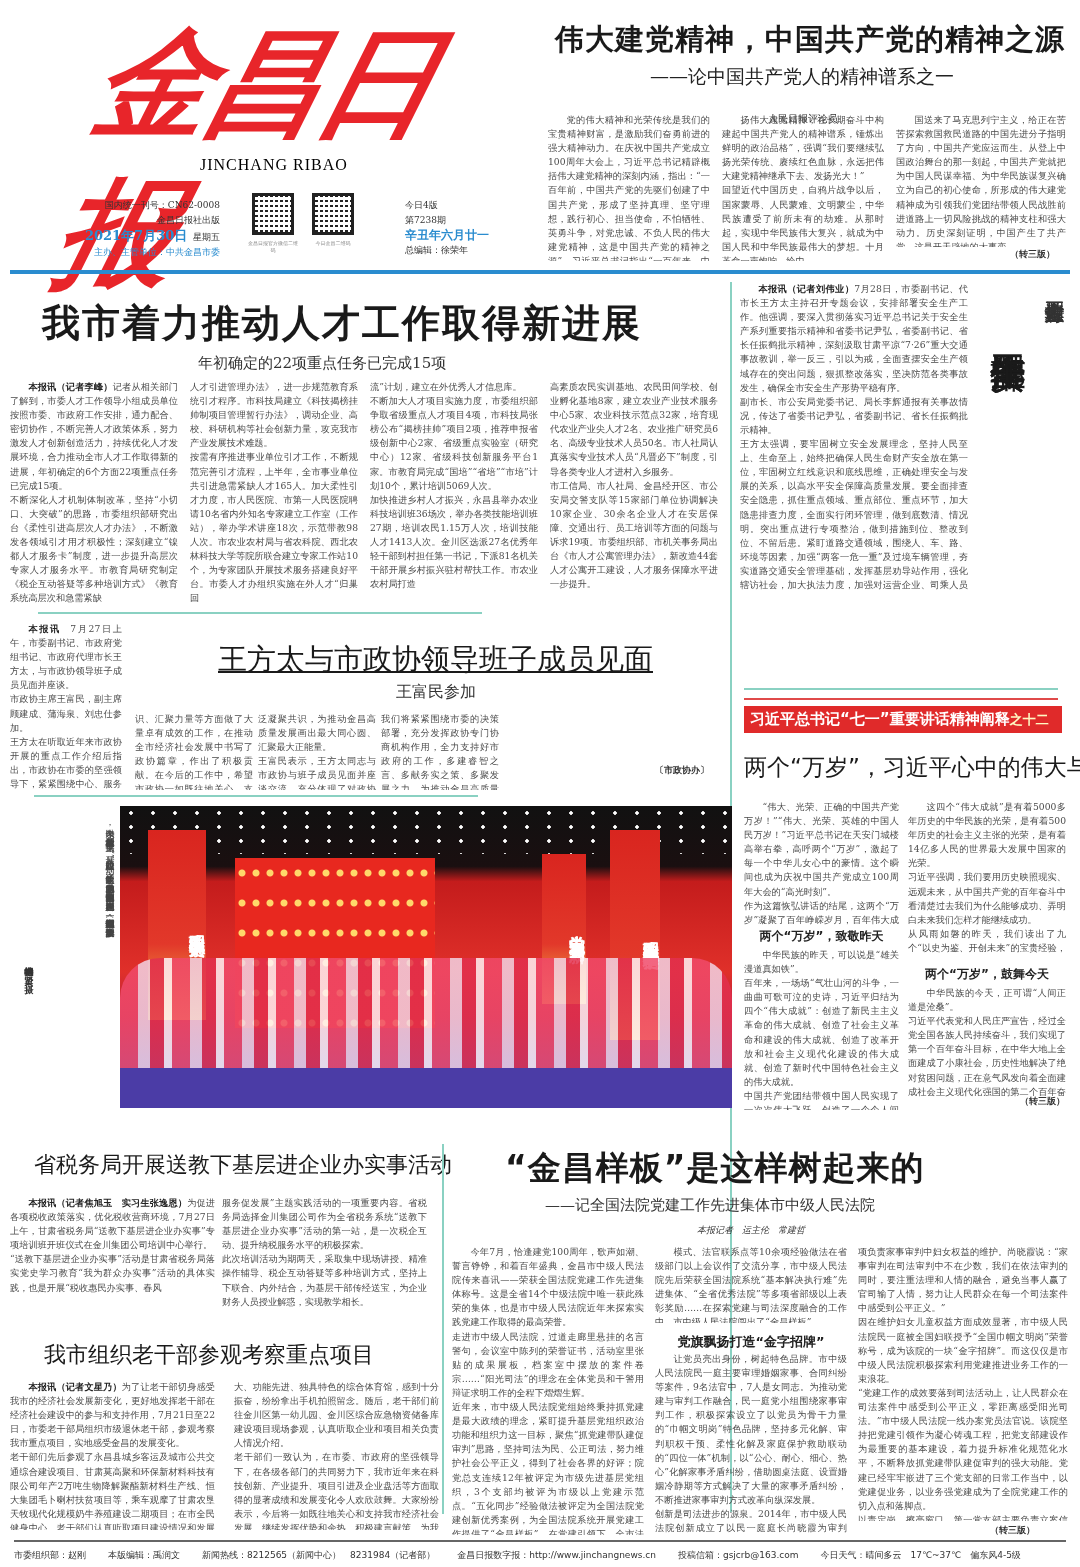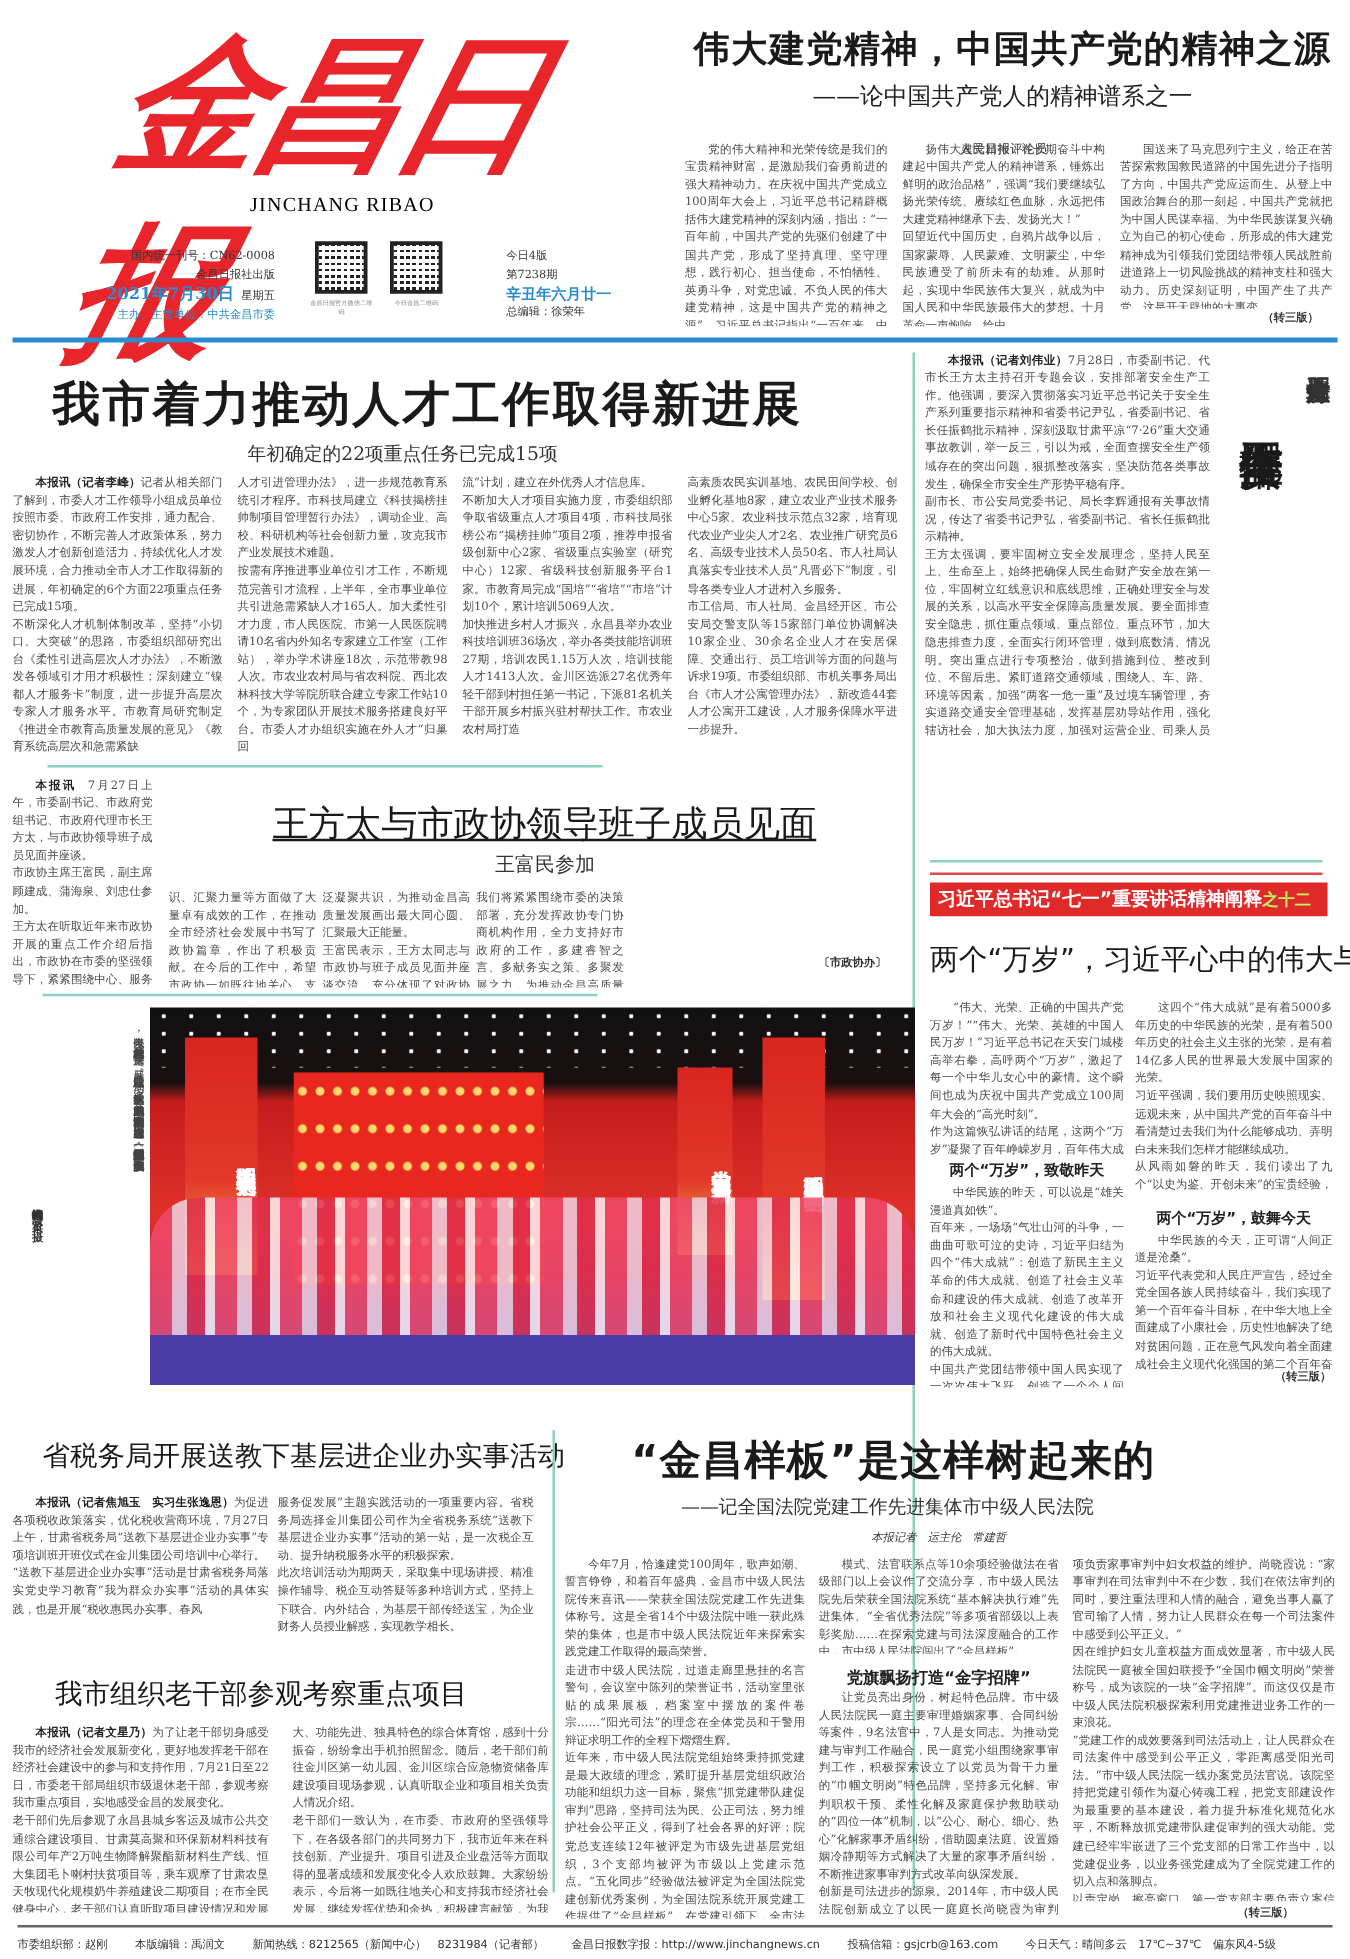--- a/index.html
+++ b/index.html
@@ -33,21 +33,21 @@
     background: linear-gradient(180deg, #111 0%, #1a0f10 20%, #c41c1c 25%, #e0302a 55%, #b52040 70%, #4a3fa8 85%, #3a2f8a 100%); }
   .photo .door { position: absolute; left: 110px; top: 50px; width: 200px; height: 170px; background: #e8281f;
     background-image: radial-gradient(circle, #ffd86a 3px, transparent 4px); background-size: 14px 30px; }
   .photo .banner { position: absolute; background: linear-gradient(180deg, #d9251f 0%, #e2382a 60%, #f5c04a 100%); color: #fff; font-weight: bold; font-size: 16px; line-height: 18px; writing-mode: vertical-rl; text-align: center; font-family: "DejaVu Sans", sans-serif; }
   .photo .dancers { position: absolute; left: 0; right: 0; bottom: 30px; height: 120px;
     background: repeating-linear-gradient(90deg, #f04a6a 0 18px, #f2d3e4 18px 30px, #e2304e 30px 44px, #fff2f6 44px 52px); opacity: .85; border-radius: 40px 40px 0 0; }
   .photo .floor { position: absolute; left: 0; right: 0; bottom: 0; height: 40px; background: #4b3ca6; }
   .photo .lights { position: absolute; left: 0; right: 0; top: 0; height: 48px; background-image: radial-gradient(circle, #fff 1.5px, transparent 2px); background-size: 22px 14px; }
   .caption-vert { writing-mode: vertical-rl; font-size: 9px; line-height: 13px; color: #444; }
   .red-banner { background: #e02a2a; color: #fff; font-family: "DejaVu Sans", sans-serif; font-weight: bold; font-size: 15px; padding: 4px 6px; }
-  .red-banner .suffix { color: #bef264; font-size: 13px; }
+  .red-banner .suffix { color: #fef9c3; font-size: 13px; }
   .subhead-sans { font-family: "DejaVu Sans", sans-serif; font-weight: bold; font-size: 12px; color: #222; text-align: center; }
   .footer { left: 14px; right: 14px; top: 1545px; height: 20px; font-family: "DejaVu Sans", sans-serif; font-size: 9px; color: #333; display: flex; gap: 22px; align-items: center; white-space: nowrap; }
   .turn { font-family: "DejaVu Sans", sans-serif; font-weight: bold; color: #333; }
 </style>
 </head>
 <body>
 
 <div class="abs masthead-logo">
   <span>金昌日报</span>
 </div>
@@ -79,21 +79,21 @@
 <div class="col body-text" style="left:722px; top:113px; width:162px; height:148px; white-space:pre-line;">扬伟大建党精神，在长期奋斗中构建起中国共产党人的精神谱系，锤炼出鲜明的政治品格”，强调“我们要继续弘扬光荣传统、赓续红色血脉，永远把伟大建党精神继承下去、发扬光大！”
 回望近代中国历史，自鸦片战争以后，国家蒙辱、人民蒙难、文明蒙尘，中华民族遭受了前所未有的劫难。从那时起，实现中华民族伟大复兴，就成为中国人民和中华民族最伟大的梦想。十月革命一声炮响，给中</div>
 <div class="col body-text" style="left:896px; top:113px; width:170px; height:134px;">国送来了马克思列宁主义，给正在苦苦探索救国救民道路的中国先进分子指明了方向，中国共产党应运而生。从登上中国政治舞台的那一刻起，中国共产党就把为中国人民谋幸福、为中华民族谋复兴确立为自己的初心使命，所形成的伟大建党精神成为引领我们党团结带领人民战胜前进道路上一切风险挑战的精神支柱和强大动力。历史深刻证明，中国产生了共产党，这是开天辟地的大事变。</div>
 <div class="abs turn" style="left:1010px; top:248px; font-size:9px;">（转三版）</div>
 
 <div class="abs rule-blue" style="left:10px; right:10px; top:270px;"></div>
 
 <div class="abs hl" style="left:42px; top:298px; font-size:38px; letter-spacing:2px; white-space:nowrap;">我市着力推动人才工作取得新进展</div>
 <div class="abs" style="left:198px; top:354px; font-size:15px; color:#333; white-space:nowrap;">年初确定的22项重点任务已完成15项</div>
 <div class="col body-text" style="left:10px; top:380px; width:168px; height:225px; white-space:pre-line;"><span class="byline-bold">本报讯（记者李峰）</span><span>记者从相关部门了解到，市委人才工作领导小组成员单位按照市委、市政府工作安排，通力配合、密切协作，不断完善人才政策体系，努力激发人才创新创造活力，持续优化人才发展环境，合力推动全市人才工作取得新的进展，年初确定的6个方面22项重点任务已完成15项。
-不断深化人才机制体制改革，坚持“小切口、大突破”的思路，市委组织部研究出台《柔性引进高层次人才办法》，不断激发各领域引才用才积极性；深刻建立“镍都人才服务卡”制度，进一步提升高层次专家人才服务水平。市教育局研究制定《推进全市教育高质量发展的意见》《教育系统高层次和急需紧缺</span></div>
+不断深化人才机制体制改革，坚持“小切口、大突破”的思路，市委组织部研究出台《柔性引进高层次人才办法》，不断激发各领域引才用才积极性；深刻建立“镍都人才服务卡”制度，进一步提升高层次专家人才服务水平。市教育局研究制定《税企互动答疑等多种培训方式》《教育系统高层次和急需紧缺</span></div>
 <div class="col body-text" style="left:190px; top:380px; width:168px; height:225px; white-space:pre-line; text-indent:0;">人才引进管理办法》，进一步规范教育系统引才程序。市科技局建立《科技揭榜挂帅制项目管理暂行办法》，调动企业、高校、科研机构等社会创新力量，攻克我市产业发展技术难题。
 按需有序推进事业单位引才工作，不断规范完善引才流程，上半年，全市事业单位共引进急需紧缺人才165人。加大柔性引才力度，市人民医院、市第一人民医院聘请10名省内外知名专家建立工作室（工作站），举办学术讲座18次，示范带教98人次。市农业农村局与省农科院、西北农林科技大学等院所联合建立专家工作站10个，为专家团队开展技术服务搭建良好平台。市委人才办组织实施在外人才“归巢回</div>
 <div class="col body-text" style="left:370px; top:380px; width:168px; height:225px; white-space:pre-line; text-indent:0;">流”计划，建立在外优秀人才信息库。
 不断加大人才项目实施力度，市委组织部争取省级重点人才项目4项，市科技局张榜公布“揭榜挂帅”项目2项，推荐申报省级创新中心2家、省级重点实验室（研究中心）12家、省级科技创新服务平台1家。市教育局完成“国培”“省培”“市培”计划10个，累计培训5069人次。
 加快推进乡村人才振兴，永昌县举办农业科技培训班36场次，举办各类技能培训班27期，培训农民1.15万人次，培训技能人才1413人次。金川区选派27名优秀年轻干部到村担任第一书记，下派81名机关干部开展乡村振兴驻村帮扶工作。市农业农村局打造</div>
 <div class="col body-text" style="left:550px; top:380px; width:168px; height:225px; white-space:pre-line; text-indent:0;">高素质农民实训基地、农民田间学校、创业孵化基地8家，建立农业产业技术服务中心5家、农业科技示范点32家，培育现代农业产业尖人才2名、农业推广研究员6名、高级专业技术人员50名。市人社局认真落实专业技术人员“凡晋必下”制度，引导各类专业人才进村入乡服务。
 市工信局、市人社局、金昌经开区、市公安局交警支队等15家部门单位协调解决10家企业、30余名企业人才在安居保障、交通出行、员工培训等方面的问题与诉求19项。市委组织部、市机关事务局出台《市人才公寓管理办法》，新改造44套人才公寓开工建设，人才服务保障水平进一步提升。</div>
 
 <div class="vrule" style="left:730px; top:282px; height:1230px;"></div>
 

